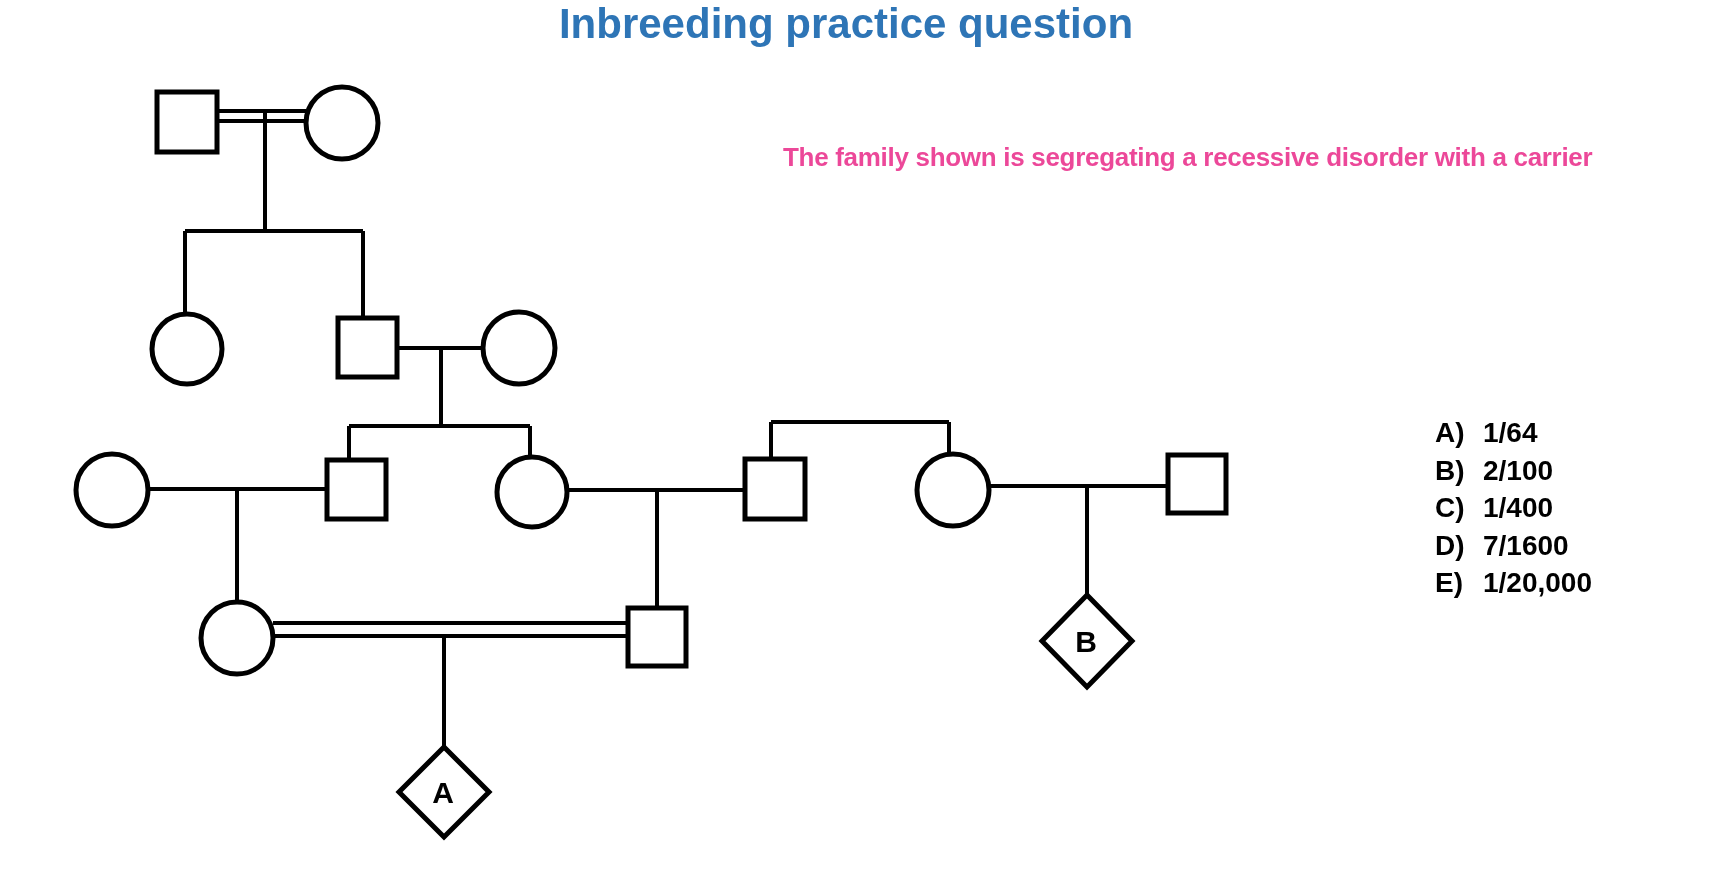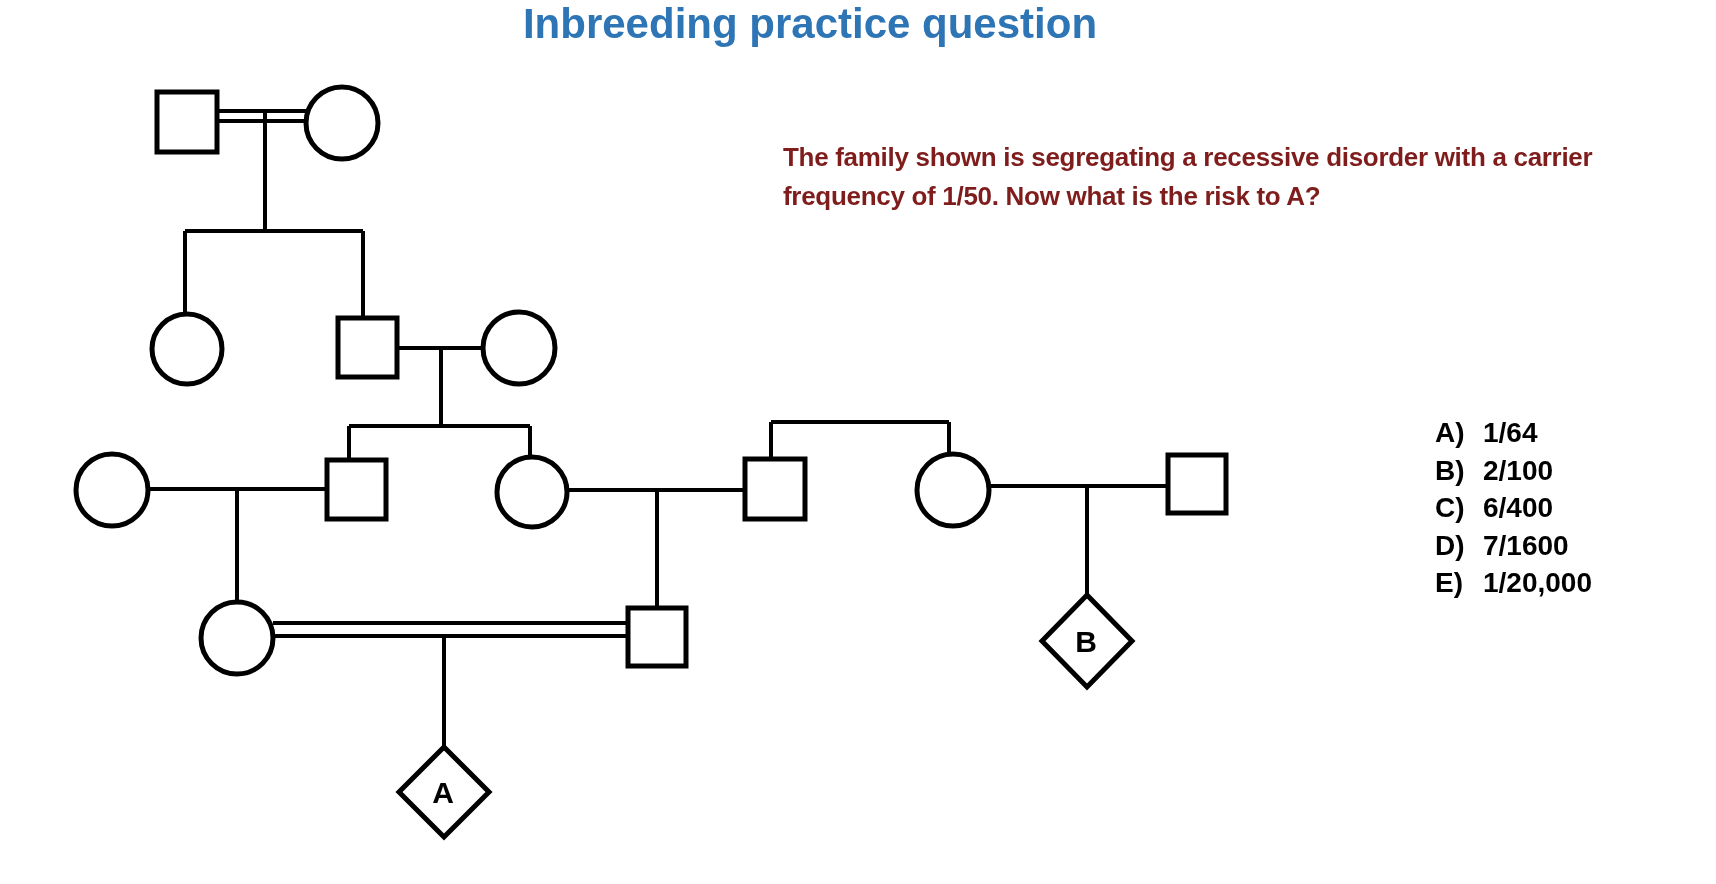--- a/index.html
+++ b/index.html
@@ -2,24 +2,24 @@
 <html><head>
 <meta charset="utf-8">
 <style>
   html,body{margin:0;padding:0;background:#fff;}
   .slide{
     position:relative;width:1716px;height:884px;background:#ffffff;overflow:hidden;
     font-family:"Liberation Sans",sans-serif;
   }
   .title{
     position:absolute;left:0;top:0;width:1620px;text-align:center;
-    font-size:42px;font-weight:bold;color:#2E75B6;letter-spacing:0px;
+    font-size:42px;font-weight:bold;color:#2E75B6;letter-spacing:0px;padding-left:36px;
   }
   .question{
-    position:absolute;left:783px;top:138px;color:#7f1d1d;
+    position:absolute;left:783px;top:138px;color:#ec4899;
     font-size:26px;font-weight:bold;line-height:39px;letter-spacing:-0.3px;
   }
   .question .qline{white-space:nowrap;}
   .options{
     position:absolute;left:1435px;top:414px;color:#000;
     font-size:28px;font-weight:bold;line-height:37.5px;
   }
   .opt-row{display:flex;}
   .opt-label{width:48px;flex:0 0 48px;}
   .pedigree{position:absolute;left:0;top:0;}
@@ -29,35 +29,34 @@
 </style>
 </head>
 <body>
 
 <div class="slide">
 
   <div class="title">Inbreeding practice question</div>
 
   <div class="question">
     <div class="qline">The family shown is segregating a recessive disorder with a carrier</div>
-    <div class="qline">frequency of 1/50. Now what is the risk to A?</div>
   </div>
 
   <div class="options">
     <div class="opt-row">
       <span class="opt-label">A)</span>
       <span class="opt-value">1/64</span>
     </div>
     <div class="opt-row">
       <span class="opt-label">B)</span>
       <span class="opt-value">2/100</span>
     </div>
     <div class="opt-row">
       <span class="opt-label">C)</span>
-      <span class="opt-value">6/400</span>
+      <span class="opt-value">1/400</span>
     </div>
     <div class="opt-row">
       <span class="opt-label">D)</span>
       <span class="opt-value">7/1600</span>
     </div>
     <div class="opt-row">
       <span class="opt-label">E)</span>
       <span class="opt-value">1/20,000</span>
     </div>
   </div>

